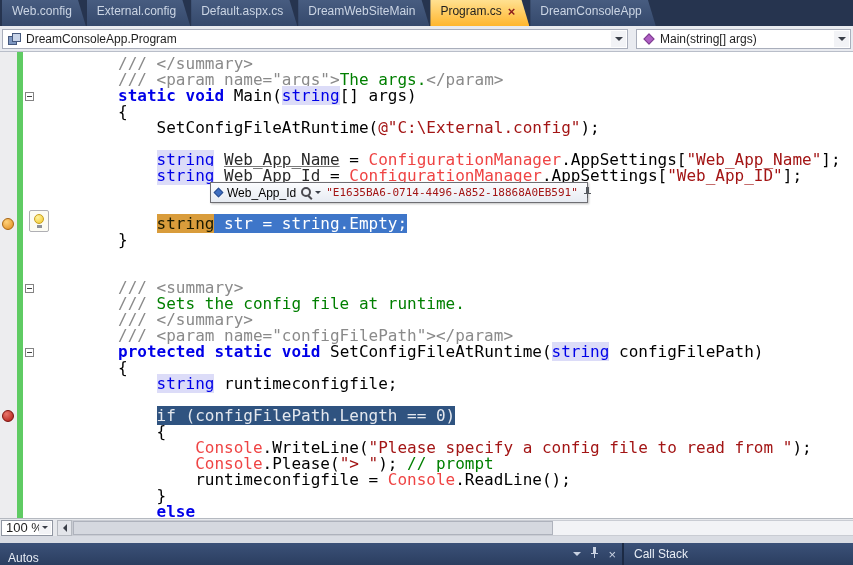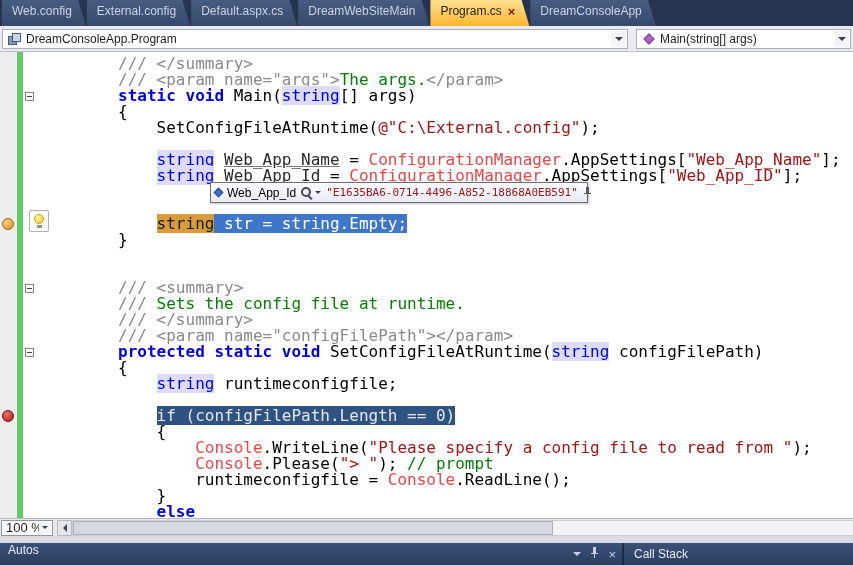--- a/index.html
+++ b/index.html
@@ -85,21 +85,21 @@
   .zoom-combo .arrow-box { width:12px; }
   .scroll-left-btn { width:15px; height:16px; margin-left:4px; background:#E3E5EA; border:1px solid #B5B9C0;
                      display:flex; align-items:center; justify-content:center; }
   .scroll-track { flex:1; height:16px; background:#F2F3F6; position:relative; border:1px solid #C9CCD3; border-right:none; }
   .scroll-thumb { position:absolute; left:0; top:0; bottom:0; width:480px; background:#D5D8DF; border:1px solid #AEB2BC; }
 
   .strip { height:7px; background:#D9DCE3; }
 
   
   .statusbar { height:22px; display:flex; align-items:stretch; background:#1C2A44; color:#E8EDF5; font-size:12px; }
-  .autos-sec { width:622px; display:flex; align-items:flex-start; padding-left:8px; position:relative;
+  .autos-sec { width:622px; display:flex; align-items:flex-end; padding-left:8px; position:relative;
                background:linear-gradient(180deg,#3B5178,#2B3E60); }
   .panel-ctrls { position:absolute; right:6px; top:0; bottom:0; display:flex; align-items:center; gap:9px; color:#C9D2E2; }
   .close-x { font-size:13px; line-height:13px; color:#C9D2E2; }
   .callstack-sec { flex:1; display:flex; align-items:center; padding-left:10px; margin-left:2px;
                    background:linear-gradient(180deg,#3B5178,#2B3E60); }
 </style>
 </head>
 <body>
 
 <div class="window">

